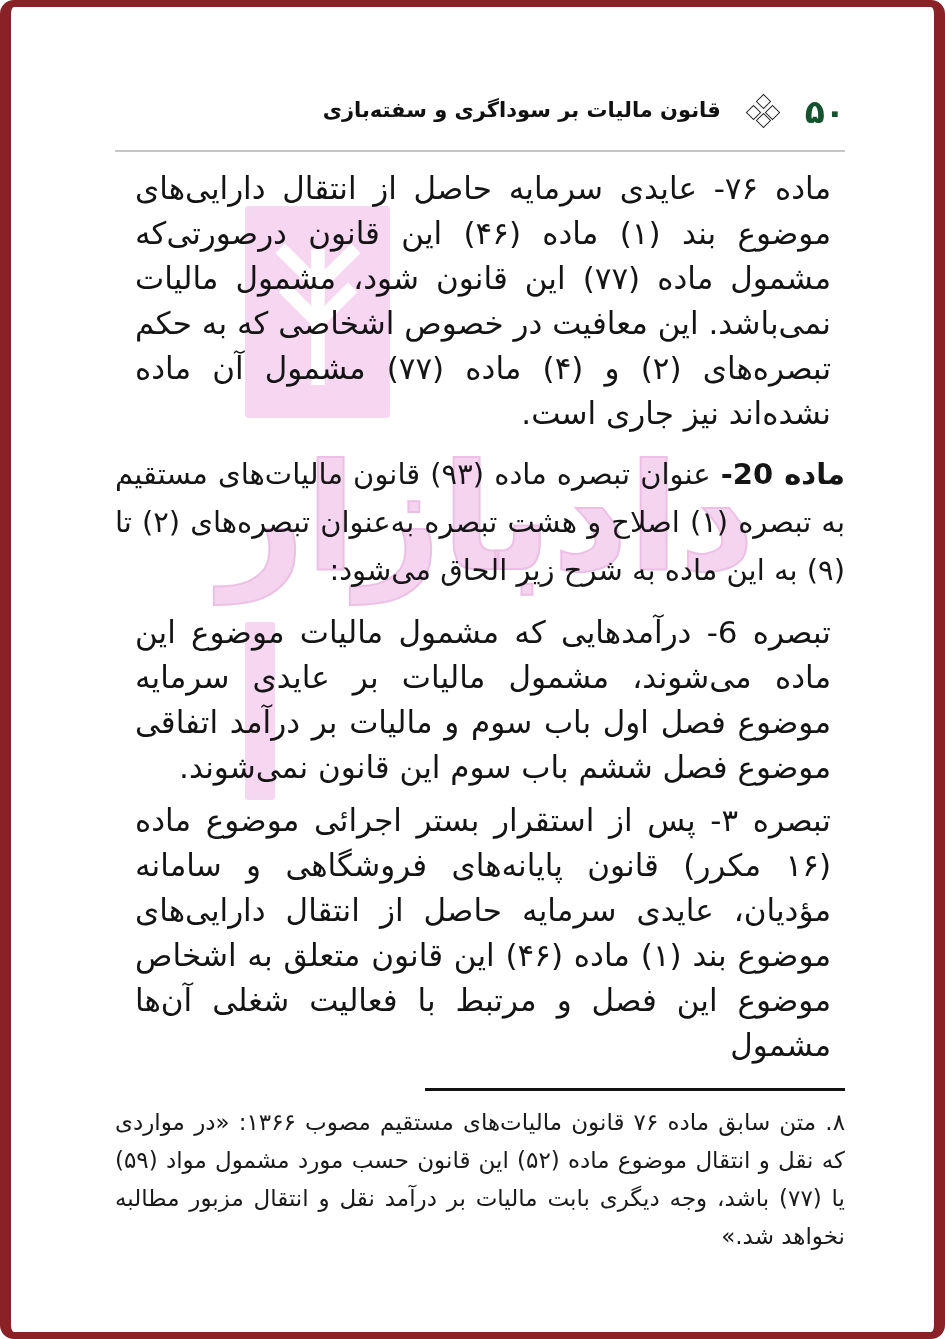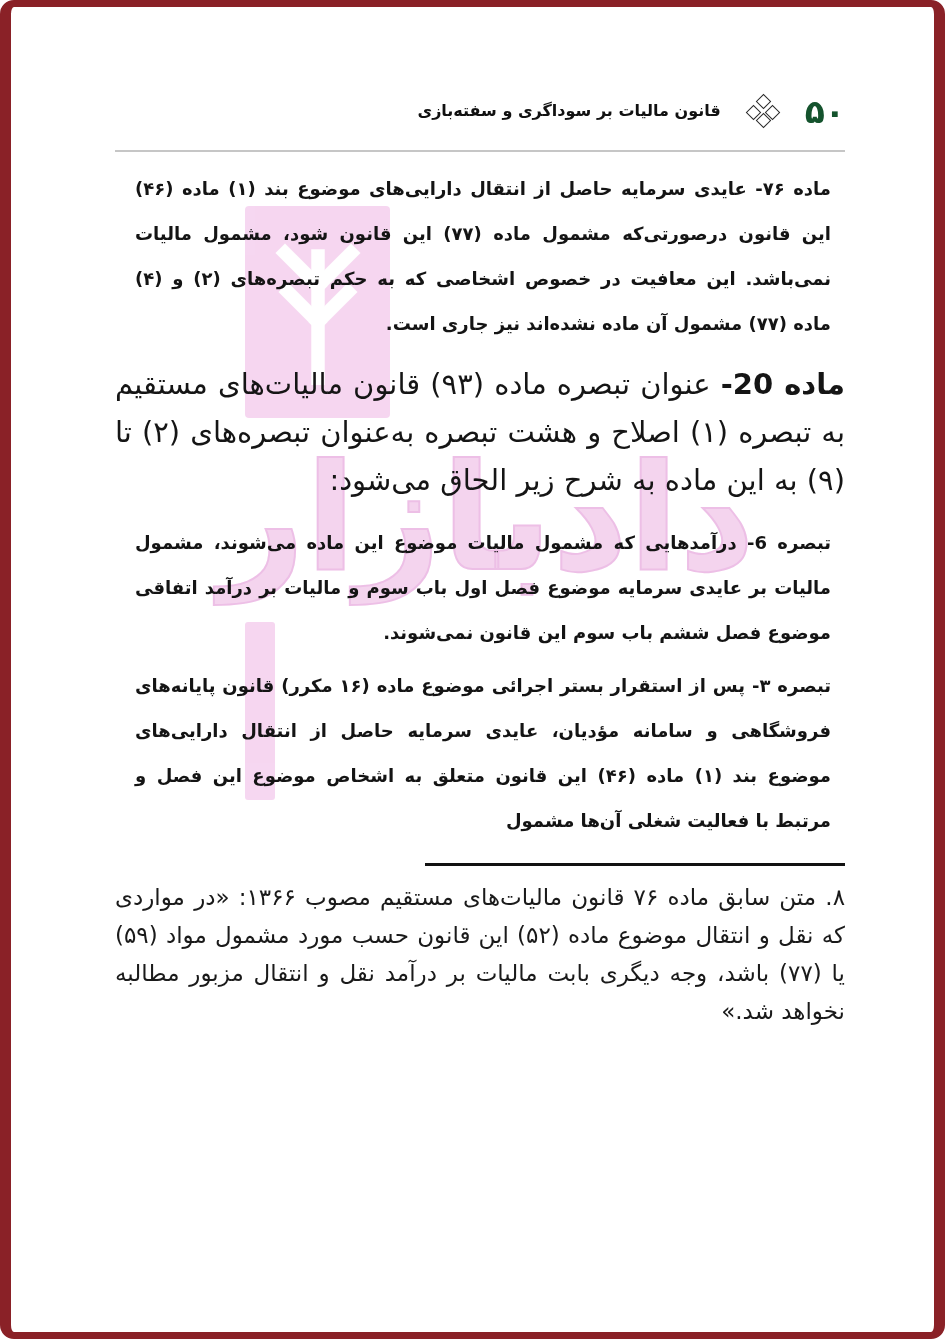--- a/index.html
+++ b/index.html
@@ -44,40 +44,40 @@
   .orn i{
     position:absolute;width:9px;height:9px;
     border:1.6px solid #2b2b2b;background:transparent;
     transform:rotate(45deg);
   }
   .orn .o-t{top:0;left:10.5px;}
   .orn .o-b{bottom:0;left:10.5px;}
   .orn .o-r{top:10.5px;right:0;}
   .orn .o-l{top:10.5px;left:0;}
   .run-title{
-    font-size:16px;font-weight:700;color:#111;
+    font-size:21px;font-weight:700;color:#111;
     line-height:1.2;
   }
   .head-rule{
     height:0;border-top:2px solid #c6c6c6;
     margin-top:16px;
   }
   
   .body-text{margin-top:14px;}
   p{margin:0;padding:0;}
   .para{
     font-size:29px;color:#151515;
     line-height:48px;
     text-align:justify;text-align-last:right;
     margin-bottom:16px;
   }
   .para .lead{font-weight:700;}
   .para sup{font-size:0.55em;vertical-align:super;line-height:0;}
   .block{
-    font-size:18px;font-weight:700;color:#141414;
+    font-size:31px;font-weight:400;color:#141414;
     line-height:45px;
     text-align:justify;text-align-last:right;
     padding-right:14px;padding-left:4px;
     margin-bottom:14px;
     margin-left:16px;
   }
   .block.tight{margin-bottom:8px;}
   
   .foot-rule{
     width:420px;height:0;border-top:3px solid #121212;

